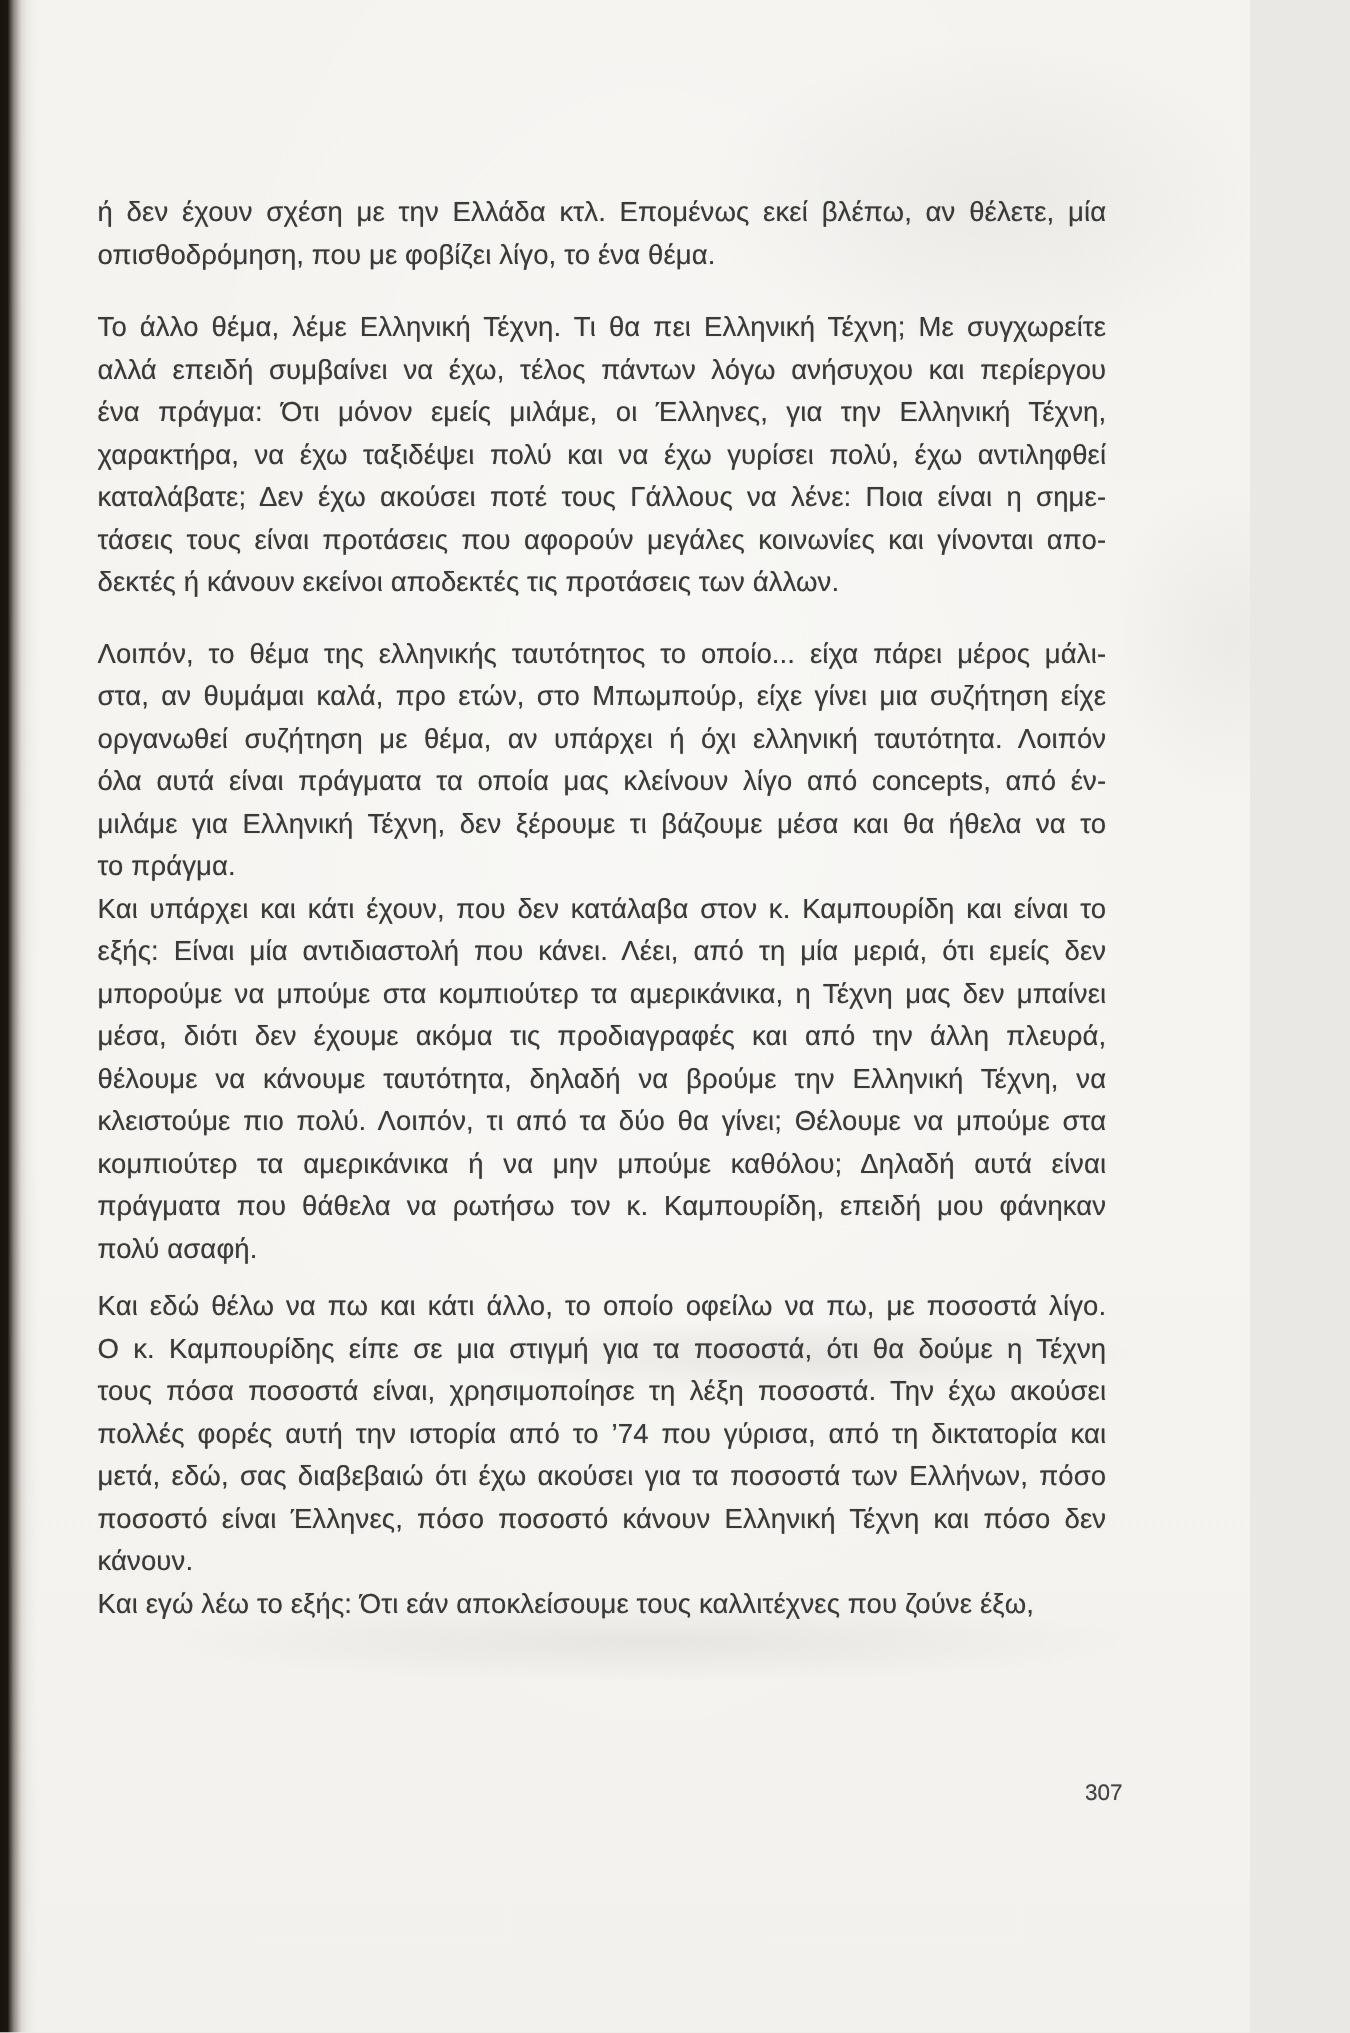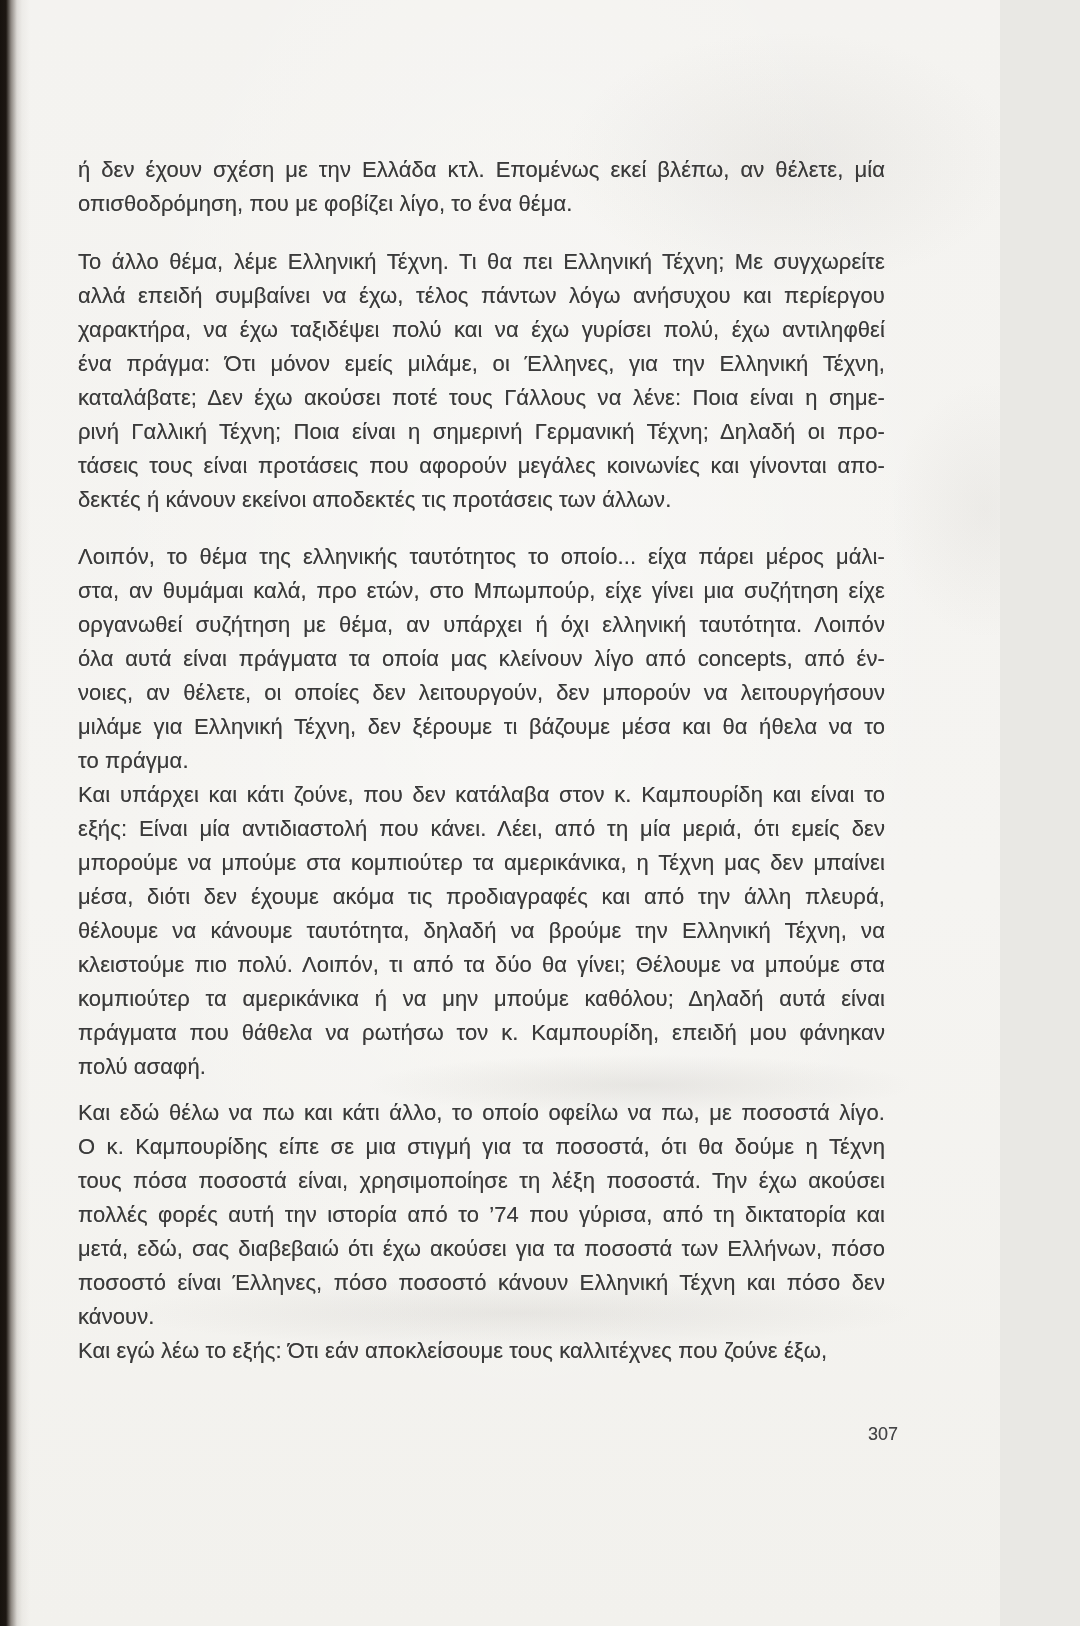--- a/index.html
+++ b/index.html
@@ -70,38 +70,36 @@
   <div class="spine-shadow"></div>
 
   <main class="text-block">
       <div class="para">
         <div class="line">ή δεν έχουν σχέση με την Ελλάδα κτλ. Επομένως εκεί βλέπω, αν θέλετε, μία</div>
         <div class="line last">οπισθοδρόμηση, που με φοβίζει λίγο, το ένα θέμα.</div>
       </div>
       <div class="para">
         <div class="line">Το άλλο θέμα, λέμε Ελληνική Τέχνη. Τι θα πει Ελληνική Τέχνη; Με συγχωρείτε</div>
         <div class="line">αλλά επειδή συμβαίνει να έχω, τέλος πάντων λόγω ανήσυχου και περίεργου</div>
+        <div class="line">ένα πράγμα: Ότι μόνον εμείς μιλάμε, οι Έλληνες, για την Ελληνική Τέχνη,</div>
         <div class="line">χαρακτήρα, να έχω ταξιδέψει πολύ και να έχω γυρίσει πολύ, έχω αντιληφθεί</div>
-        <div class="line">ένα πράγμα: Ότι μόνον εμείς μιλάμε, οι Έλληνες, για την Ελληνική Τέχνη,</div>
         <div class="line">καταλάβατε; Δεν έχω ακούσει ποτέ τους Γάλλους να λένε: Ποια είναι η σημε-</div>
-        <div class="line">ρινή Γαλλική Τέχνη; Ποια είναι η σημερινή Γερμανική Τέχνη; Δηλαδή οι προ-</div>
         <div class="line">τάσεις τους είναι προτάσεις που αφορούν μεγάλες κοινωνίες και γίνονται απο-</div>
         <div class="line last">δεκτές ή κάνουν εκείνοι αποδεκτές τις προτάσεις των άλλων.</div>
       </div>
       <div class="para">
         <div class="line">Λοιπόν, το θέμα της ελληνικής ταυτότητος το οποίο... είχα πάρει μέρος μάλι-</div>
         <div class="line">στα, αν θυμάμαι καλά, προ ετών, στο Μπωμπούρ, είχε γίνει μια συζήτηση είχε</div>
         <div class="line">οργανωθεί συζήτηση με θέμα, αν υπάρχει ή όχι ελληνική ταυτότητα. Λοιπόν</div>
         <div class="line">όλα αυτά είναι πράγματα τα οποία μας κλείνουν λίγο από concepts, από έν-</div>
-        <div class="line">νοιες, αν θέλετε, οι οποίες δεν λειτουργούν, δεν μπορούν να λειτουργήσουν</div>
         <div class="line">μιλάμε για Ελληνική Τέχνη, δεν ξέρουμε τι βάζουμε μέσα και θα ήθελα να το</div>
         <div class="line last">το πράγμα.</div>
       </div>
       <div class="para">
-        <div class="line">Και υπάρχει και κάτι ζούνε, που δεν κατάλαβα στον κ. Καμπουρίδη και είναι το</div>
+        <div class="line">Και υπάρχει και κάτι έχουν, που δεν κατάλαβα στον κ. Καμπουρίδη και είναι το</div>
         <div class="line">εξής: Είναι μία αντιδιαστολή που κάνει. Λέει, από τη μία μεριά, ότι εμείς δεν</div>
         <div class="line">μπορούμε να μπούμε στα κομπιούτερ τα αμερικάνικα, η Τέχνη μας δεν μπαίνει</div>
         <div class="line">μέσα, διότι δεν έχουμε ακόμα τις προδιαγραφές και από την άλλη πλευρά,</div>
         <div class="line">θέλουμε να κάνουμε ταυτότητα, δηλαδή να βρούμε την Ελληνική Τέχνη, να</div>
         <div class="line">κλειστούμε πιο πολύ. Λοιπόν, τι από τα δύο θα γίνει; Θέλουμε να μπούμε στα</div>
         <div class="line">κομπιούτερ τα αμερικάνικα ή να μην μπούμε καθόλου; Δηλαδή αυτά είναι</div>
         <div class="line">πράγματα που θάθελα να ρωτήσω τον κ. Καμπουρίδη, επειδή μου φάνηκαν</div>
         <div class="line last">πολύ ασαφή.</div>
       </div>
       <div class="para">

